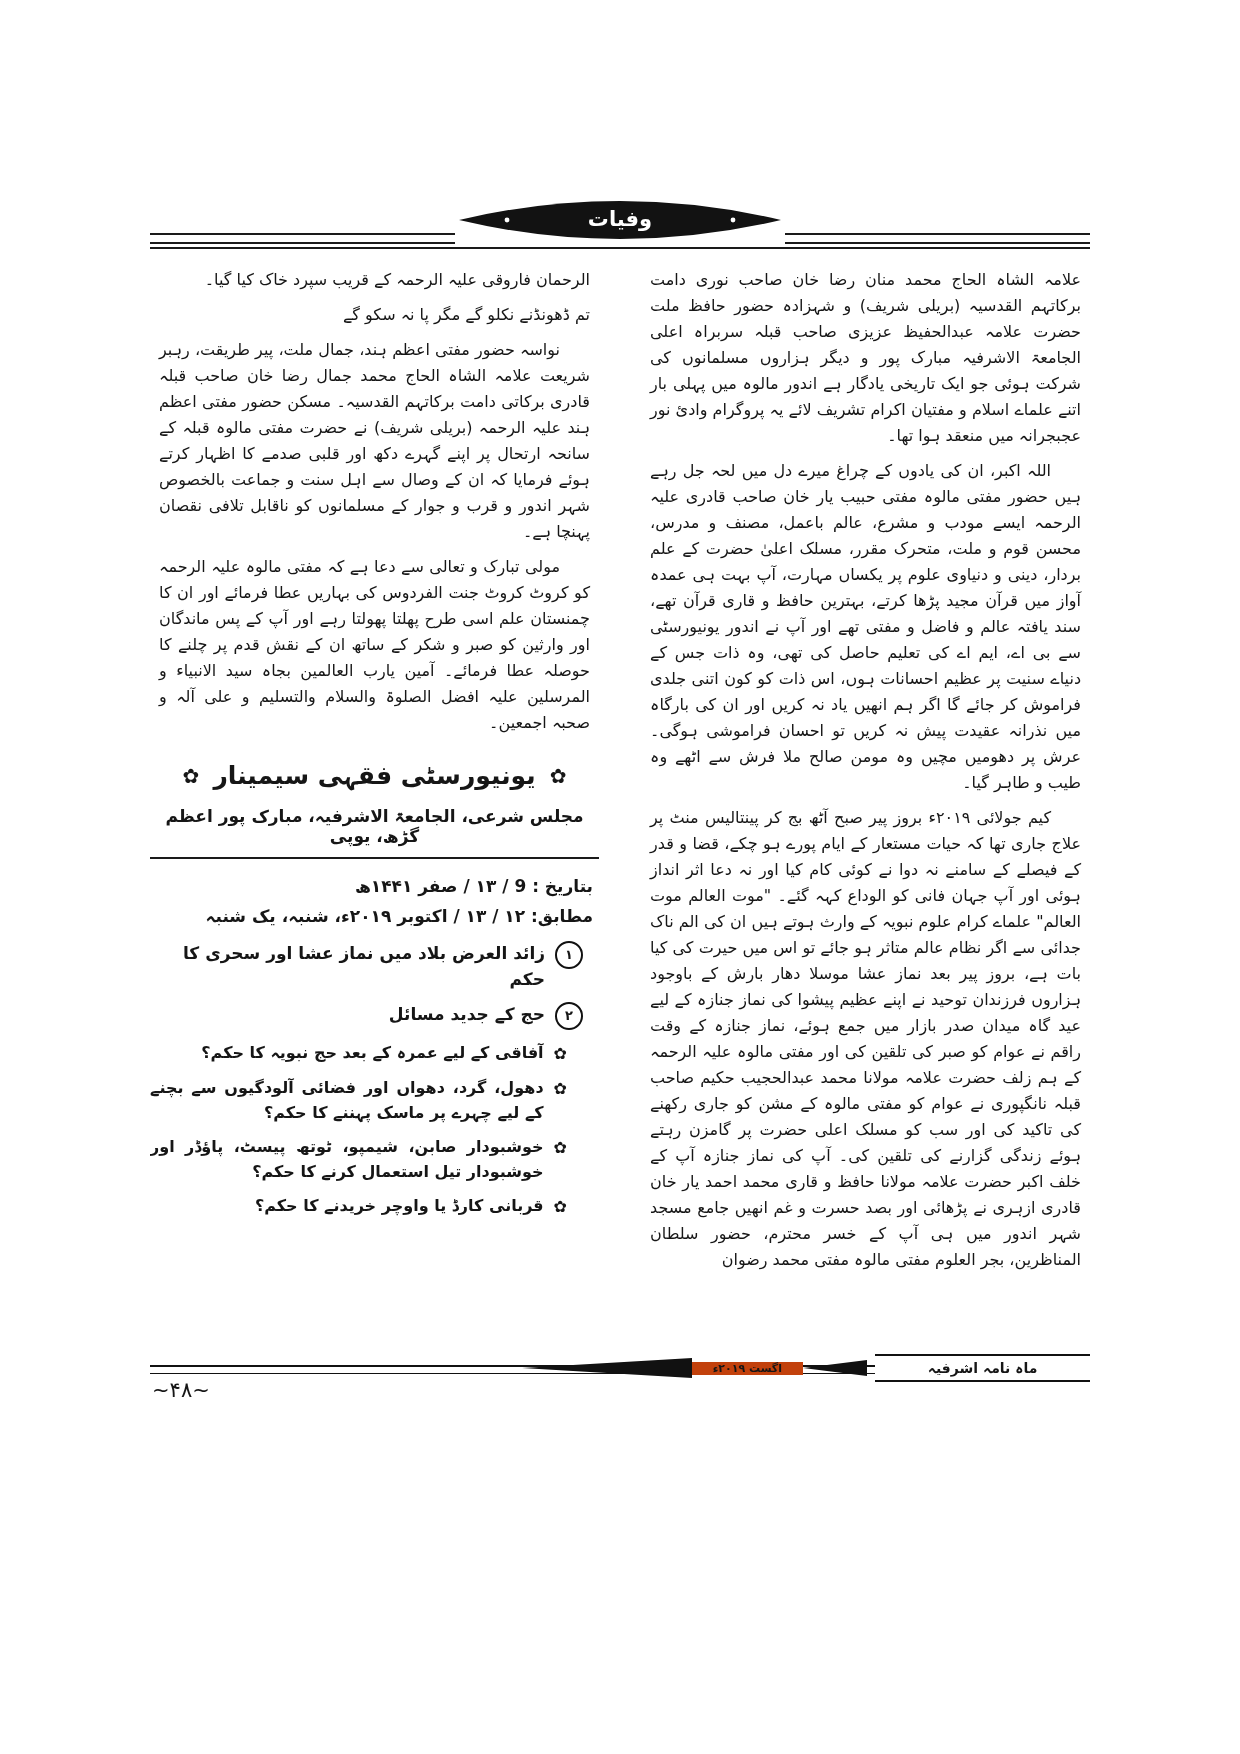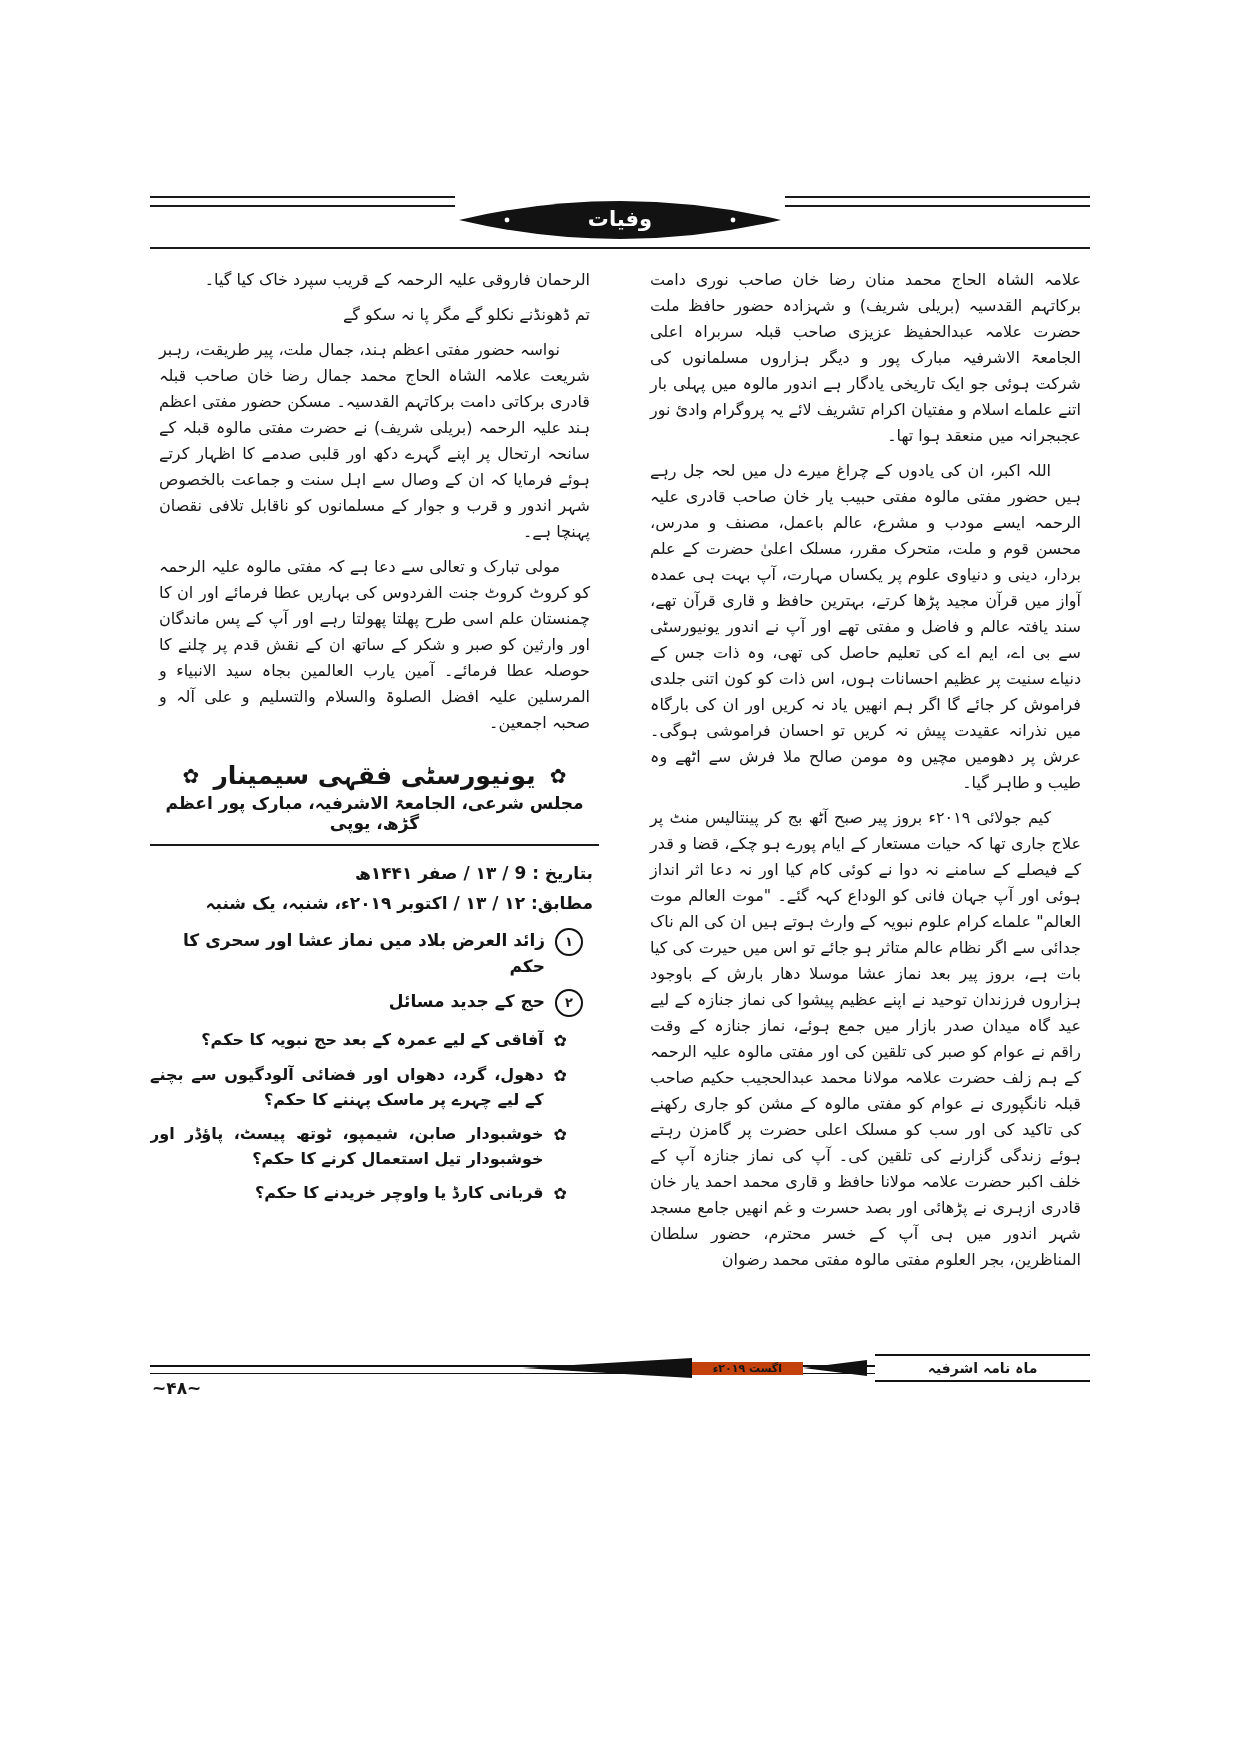--- a/index.html
+++ b/index.html
@@ -4,21 +4,21 @@
 <style>
   html,body{margin:0;padding:0;}
   body{
     width:1240px;height:1754px;background:#ffffff;color:#161616;
     font-family:"DejaVu Sans","Liberation Sans",sans-serif;
   }
   .page{position:relative;width:1240px;height:1754px;overflow:hidden;direction:rtl;background:#fff;}
   .inner{position:absolute;top:196px;right:150px;left:150px;}
 
   
-  .masthead{display:flex;align-items:flex-start;height:48px;}
+  .masthead{display:flex;align-items:flex-end;height:48px;}
   .mast-line{flex:1;height:7px;border-top:2px solid #1a1a1a;border-bottom:2px solid #1a1a1a;}
   .cartouche{position:relative;width:330px;height:48px;flex:0 0 auto;}
   .cartouche svg{display:block;width:100%;height:100%;}
   .cartouche .mast-title{
     position:absolute;inset:0;display:flex;align-items:center;justify-content:center;
     color:#fff;font-size:21px;font-weight:bold;letter-spacing:6px;padding-bottom:2px;
   }
   .top-rule{border-top:2px solid #1a1a1a;margin-top:3px;}
 
   
@@ -27,21 +27,21 @@
   .body-text p{margin:9px;font-size:16px;line-height:26px;text-align:justify;}
   p.ind{text-indent:30px;}
   .couplet{text-align:center;font-size:16px;line-height:26px;margin:0;}
   .byline{margin-top:2px;}
   .stars{letter-spacing:5px;white-space:nowrap;}
 
   
   .sem-head{display:flex;align-items:center;justify-content:center;gap:14px;
     margin-top:24px;font-size:25px;font-weight:bold;line-height:1.3;}
   .flower{font-size:20px;line-height:1;}
-  .sem-sub{text-align:center;font-weight:bold;font-size:17px;margin-top:0;
+  .sem-sub{text-align:center;font-weight:bold;font-size:17px;margin-top:13px;
     padding-bottom:11px;border-bottom:2px solid #1a1a1a;}
   .sem-dates{margin-top:12px;font-weight:bold;font-size:17px;line-height:30px;padding-right:6px;}
   .sem-dates div{margin:0;}
   .agenda{margin-top:8px;}
   .agenda-item{display:flex;gap:10px;align-items:flex-start;margin-top:9px;
     font-weight:bold;font-size:17px;line-height:26px;padding-right:16px;}
   .num-circle{flex:0 0 auto;width:24px;height:24px;border:2px solid #111;border-radius:50%;
     display:flex;align-items:center;justify-content:center;font-size:13px;margin-top:1px;font-weight:bold;}
   .questions{margin-top:10px;}
   .q-item{display:flex;gap:10px;align-items:flex-start;margin-top:9px;
@@ -54,21 +54,21 @@
   .f-mag{flex:0 0 215px;text-align:center;font-weight:bold;font-size:14px;
     border-top:2.5px solid #111;border-bottom:2.5px solid #111;padding:4px 0;}
   .f-mid{flex:1;position:relative;height:32px;display:flex;align-items:center;}
   .f-lines{position:absolute;left:0;right:0;top:13px;height:6px;
     border-top:2px solid #111;border-bottom:1.5px solid #111;}
   .tri{position:relative;z-index:2;width:0;height:0;margin-right:8px;
     border-top:8px solid transparent;border-bottom:8px solid transparent;border-right:64px solid #111;}
   .f-date{position:relative;z-index:2;background:#c2410c;padding:0 21px;font-weight:bold;font-size:11px;}
   .arrow-long{position:relative;z-index:2;width:0;height:0;margin-left:26px;
     border-top:10px solid transparent;border-bottom:10px solid transparent;border-right:170px solid #111;}
-  .f-pagenum{position:absolute;left:2px;top:26px;font-size:17px;font-weight:bold;direction:rtl;}
+  .f-pagenum{position:absolute;left:2px;top:26px;font-size:21px;font-weight:normal;direction:rtl;}
 </style>
 </head>
 <body>
 
 <div class="page">
   <div class="inner">
 
     <div class="masthead">
       <div class="mast-line"></div>
       <div class="cartouche">

